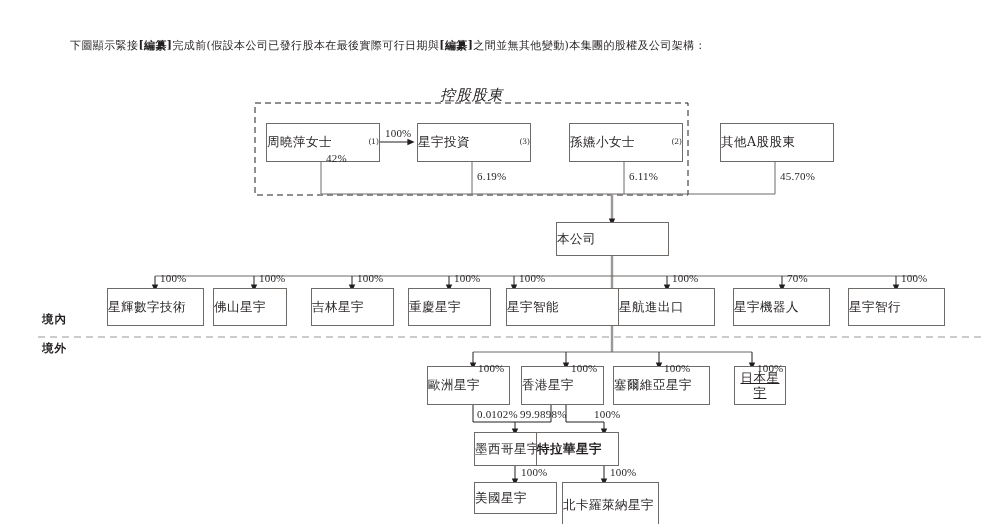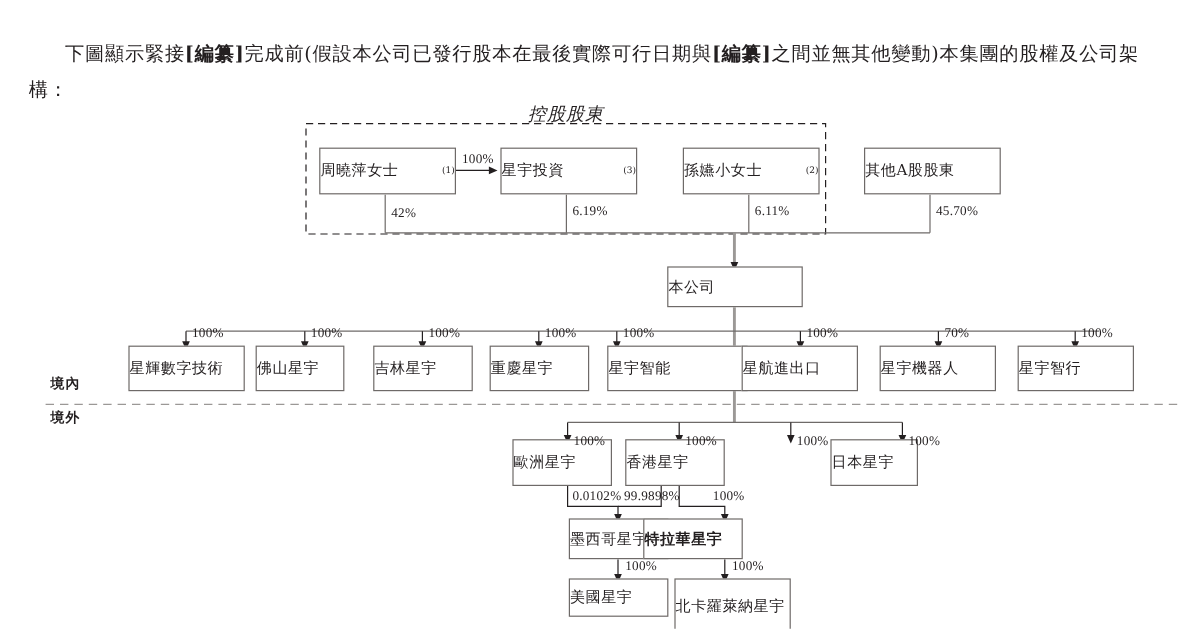--- a/index.html
+++ b/index.html
@@ -4,22 +4,22 @@
 <style>
   html,body{margin:0;padding:0;}
   body{
     width:1000px;height:524px;position:relative;
     background:#ffffff;
     font-family:"DejaVu Serif","Liberation Serif",serif;
     color:#231f20;overflow:hidden;
   }
   
   #intro{
-    position:absolute;left:24px;top:14px;width:925px;
-    font-size:16px;line-height:30px;
+    position:absolute;left:40px;top:14px;width:925px;
+    font-size:11px;line-height:42px;
     text-align:justify;letter-spacing:.4px;
   }
   #intro .indent{display:inline-block;width:30px;}
   #intro b{font-weight:700;}
 
   
   #diagram{position:absolute;left:0;top:0;width:1000px;height:524px;}
   #wires{position:absolute;left:0;top:0;width:1000px;height:524px;
          pointer-events:none;}
 
@@ -124,21 +124,21 @@
   </div>
   <div class="box" style="left:569px;top:123px;width:114px;height:39px;">
     <span>孫嬿小女士</span>
       <sup>(2)</sup>
   </div>
   <div class="box" style="left:720px;top:123px;width:114px;height:39px;">
     <span>其他A股股東</span>
   </div>
 
   <span class="pct" style="left:385px;top:127px;">100%</span>
-  <span class="pct" style="left:326px;top:172px;text-align:right;">42%</span>
+  <span class="pct" style="left:326px;top:152px;text-align:right;">42%</span>
   <span class="pct" style="left:477px;top:170px;">6.19%</span>
   <span class="pct" style="left:629px;top:170px;">6.11%</span>
   <span class="pct" style="left:780px;top:170px;">45.70%</span>
 
   <div class="box" style="left:556px;top:222px;width:113px;height:34px;">本公司</div>
 
   <div class="box" style="left:107px;top:288px;width:97px;height:38px;">星輝數字技術</div>
   <div class="box" style="left:213px;top:288px;width:74px;height:38px;">佛山星宇</div>
   <div class="box" style="left:311px;top:288px;width:83px;height:38px;">吉林星宇</div>
   <div class="box" style="left:408px;top:288px;width:83px;height:38px;">重慶星宇</div>
@@ -151,21 +151,22 @@
   <span class="pct" style="left:259px;top:272px;">100%</span>
   <span class="pct" style="left:357px;top:272px;">100%</span>
   <span class="pct" style="left:454px;top:272px;">100%</span>
   <span class="pct" style="left:519px;top:272px;">100%</span>
   <span class="pct" style="left:672px;top:272px;">100%</span>
   <span class="pct" style="left:787px;top:272px;">70%</span>
   <span class="pct" style="left:901px;top:272px;">100%</span>
 
   <div class="box" style="left:521px;top:366px;width:83px;height:39px;">香港星宇</div>
   <div class="box" style="left:427px;top:366px;width:83px;height:39px;">歐洲星宇</div>
-  <div class="box" style="left:692px;top:366px;width:73px;height:39px;">日本星宇</div>
+  <div class="box" style="left:613px;top:366px;width:97px;height:39px;">塞爾維亞星宇</div>
+  <div class="box" style="left:734px;top:366px;width:52px;height:39px;text-decoration:underline;">日本星宇</div>
 
   <span class="pct" style="left:478px;top:362px;">100%</span>
   <span class="pct" style="left:571px;top:362px;">100%</span>
   <span class="pct" style="left:664px;top:362px;">100%</span>
   <span class="pct" style="left:757px;top:362px;">100%</span>
 
   <div class="box" style="left:474px;top:432px;width:83px;height:34px;">墨西哥星宇</div>
   <div class="box" style="left:536px;top:432px;width:83px;height:34px;font-weight:bold;">特拉華星宇</div>
 
   <span class="pct" style="left:477px;top:408px;">0.0102%</span>

